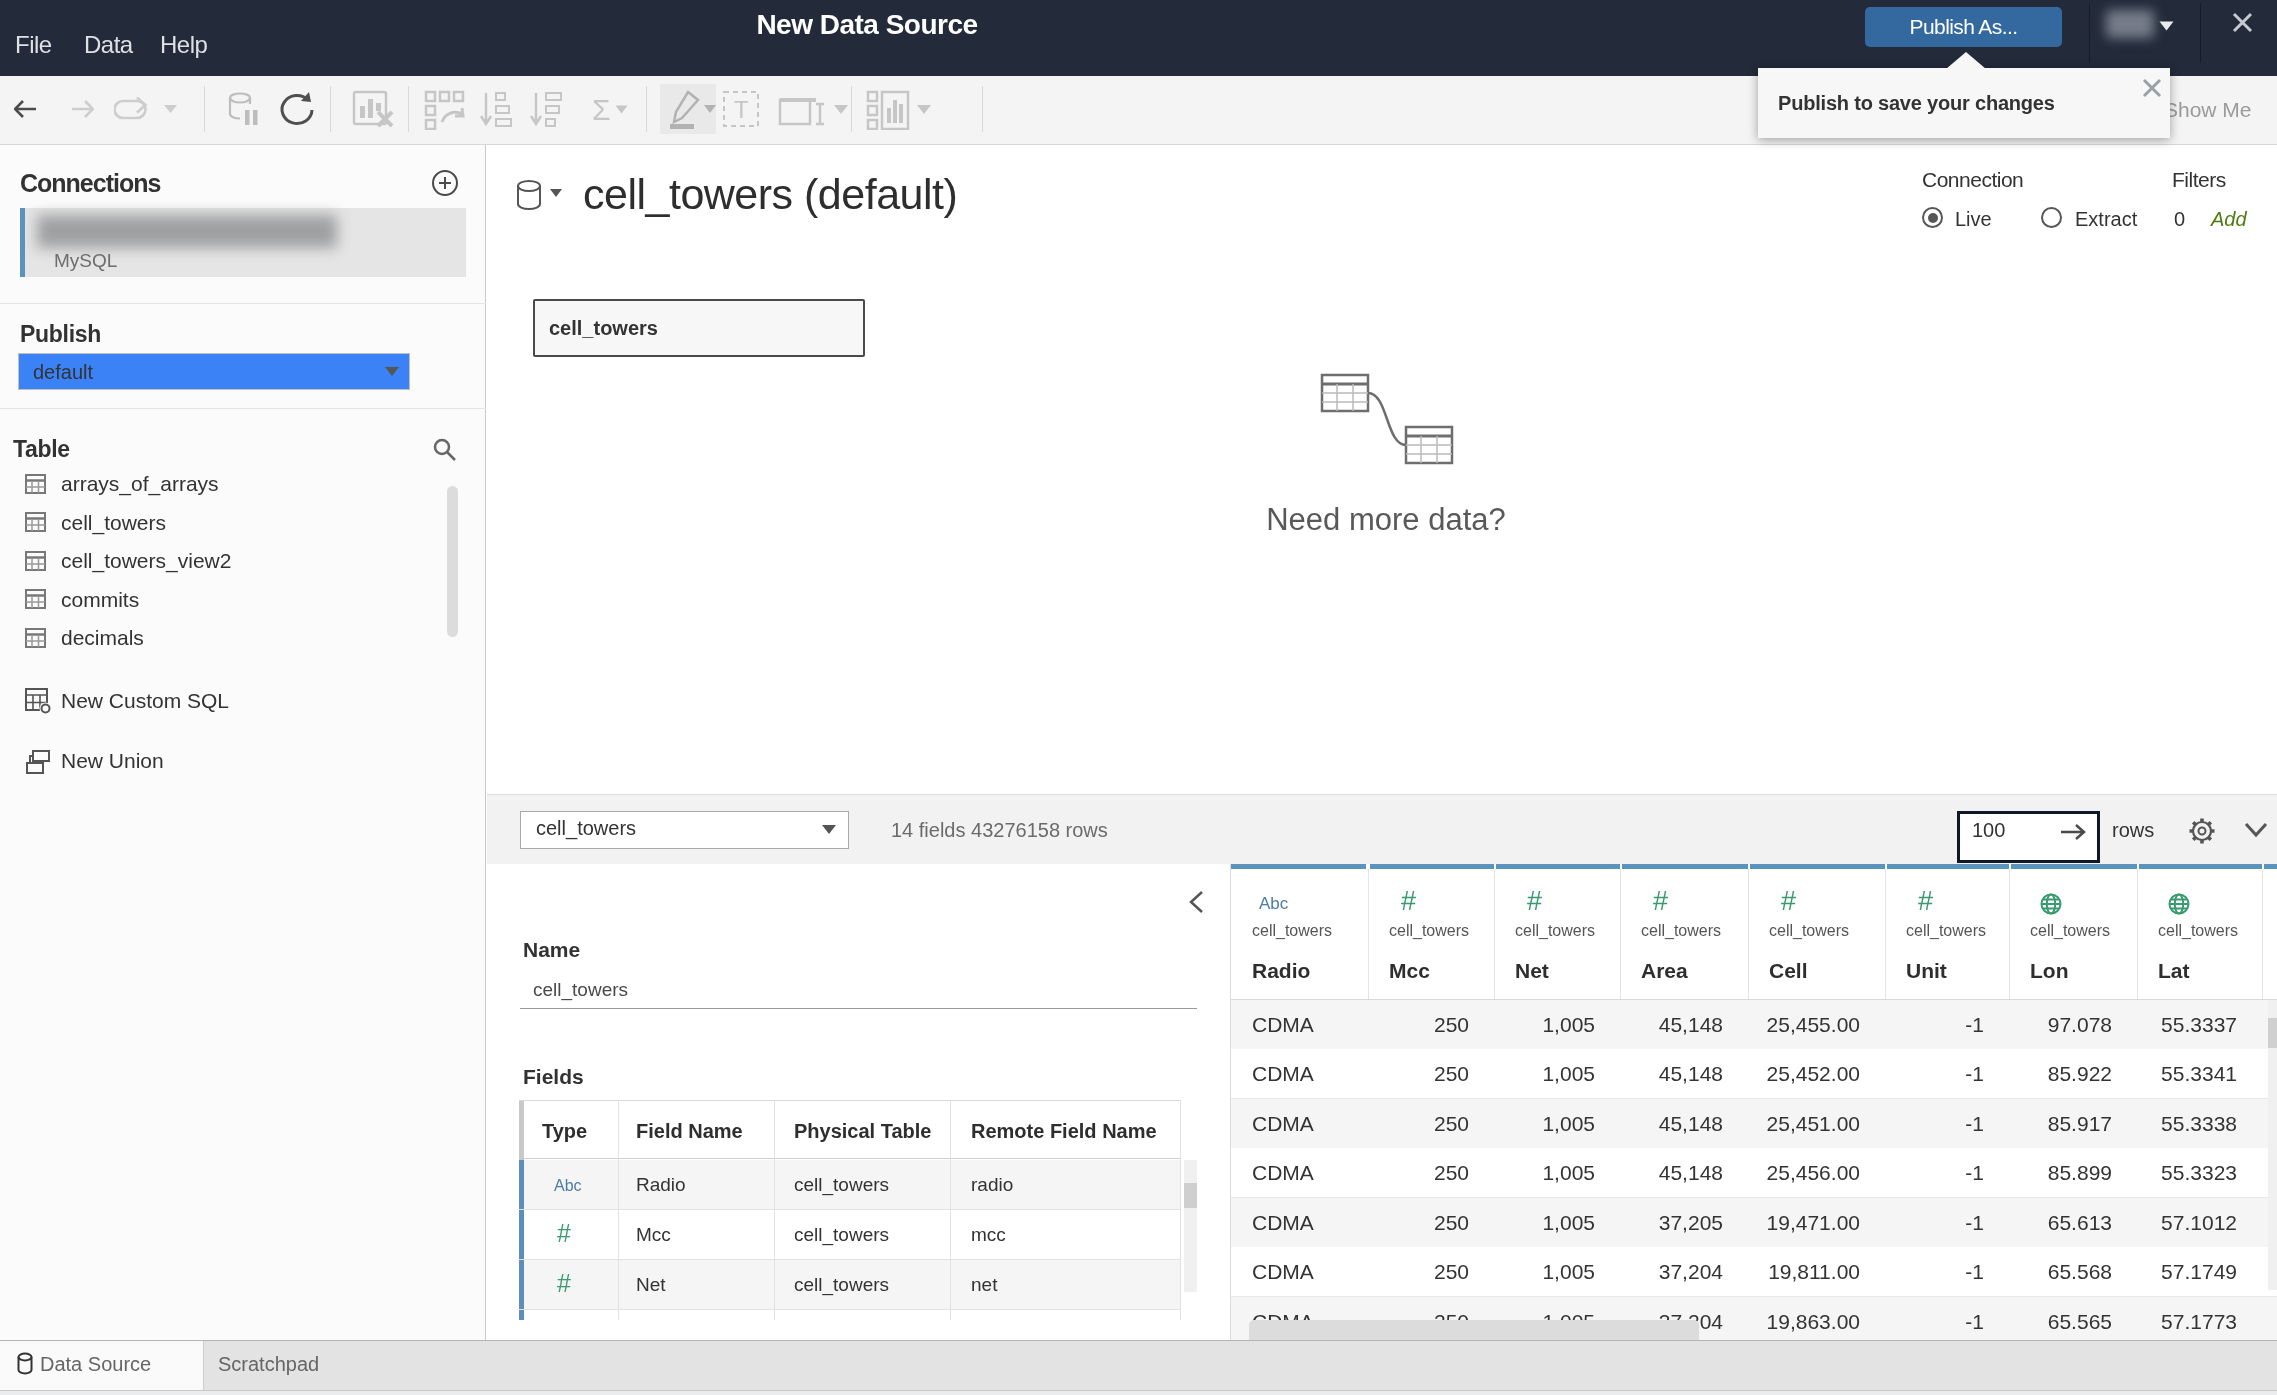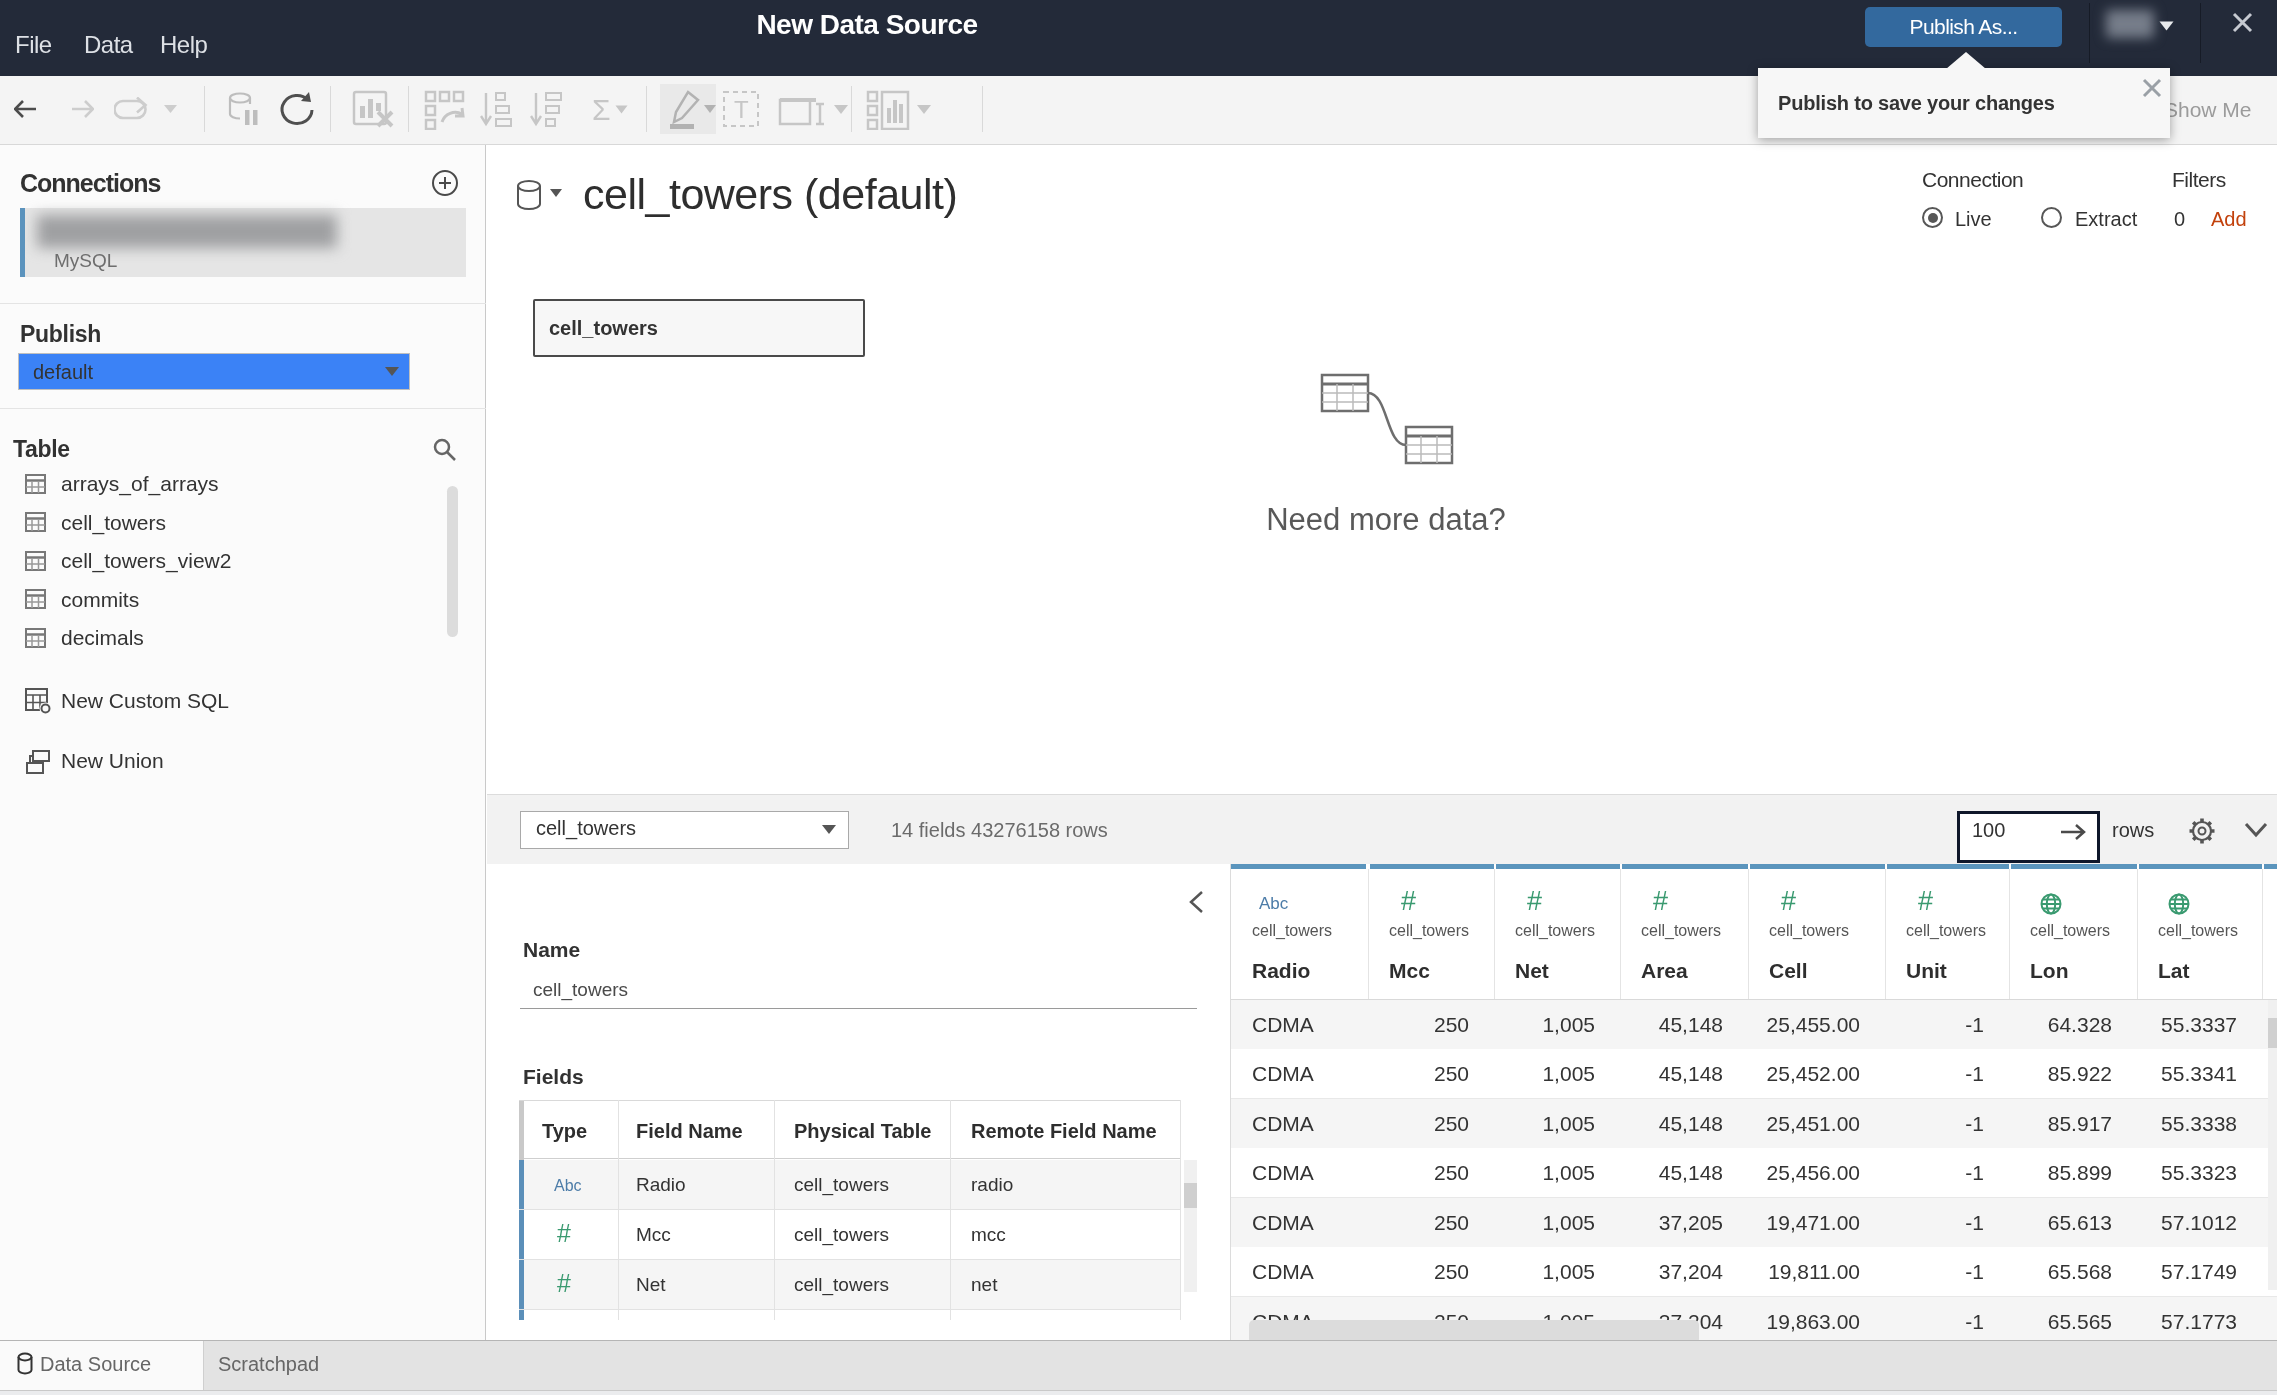--- a/index.html
+++ b/index.html
@@ -300,21 +300,21 @@
         <path d="M0,0 L12,0 L6,8 Z" fill="#555"></path>
       </svg>
     <div id="dstitle" class="abs">cell_towers (default)</div>
     <div id="connlabel" class="abs">Connection</div>
     <div id="filterslabel" class="abs">Filters</div>
     <div class="radio sel abs" style="left:1435px;"></div>
     <div class="radiolab abs" style="left:1468px;">Live</div>
     <div class="radio abs" style="left:1554px;"></div>
     <div class="radiolab abs" style="left:1588px;">Extract</div>
     <div class="radiolab abs" style="left:1687px;">0</div>
-    <div class="radiolab abs" style="left:1724px; color:#c2410c;">Add</div>
+    <div class="radiolab abs" style="left:1724px; color:#4d7c0f;font-style:italic;">Add</div>
     <div id="node" class="abs">
         <span>cell_towers</span>
       </div>
 
     <svg style="position:absolute; left:833px; top:228px;" width="135" height="92">
       <g stroke="#6e6e6e" stroke-width="2.5" fill="#fff">
         <rect x="2" y="2" width="46" height="36"></rect>
         <path d="M2,11 L48,11" stroke-width="3"></path>
         <path d="M2,20 L48,20 M2,29 L48,29 M17,11 L17,38 M33,11 L33,38" stroke-width="1.5" stroke="#bbb"></path>
         <path d="M48,20 C68,20 66,72 86,72" stroke="#6e6e6e" stroke-width="2.5" fill="none"></path>
@@ -463,21 +463,21 @@
         <div class="abs" style="left:1033px; top:0; width:13px; height:5px; background:#5b95bd;"></div>
       </div>
     <div id="gridrows">
         <div class="grow" style="top:136px; background:#f5f5f5; border-bottom:1px solid #e8e8e8;">
           <div class="gcell" style="left:21px;">CDMA</div>
           <div class="gcell gnum" style="left:137px; width:101px;">250</div>
           <div class="gcell gnum" style="left:263px; width:101px;">1,005</div>
           <div class="gcell gnum" style="left:389px; width:103px;">45,148</div>
           <div class="gcell gnum" style="left:517px; width:112px;">25,455.00</div>
           <div class="gcell gnum" style="left:654px; width:99px;">-1</div>
-          <div class="gcell gnum" style="left:778px; width:103px;">64.328</div>
+          <div class="gcell gnum" style="left:778px; width:103px;">97.078</div>
           <div class="gcell gnum" style="left:906px; width:100px;">55.3337</div>
         </div>
         <div class="grow" style="top:185px; background:#ffffff; border-bottom:1px solid #e8e8e8;">
           <div class="gcell" style="left:21px;">CDMA</div>
           <div class="gcell gnum" style="left:137px; width:101px;">250</div>
           <div class="gcell gnum" style="left:263px; width:101px;">1,005</div>
           <div class="gcell gnum" style="left:389px; width:103px;">45,148</div>
           <div class="gcell gnum" style="left:517px; width:112px;">25,452.00</div>
           <div class="gcell gnum" style="left:654px; width:99px;">-1</div>
           <div class="gcell gnum" style="left:778px; width:103px;">85.922</div>

